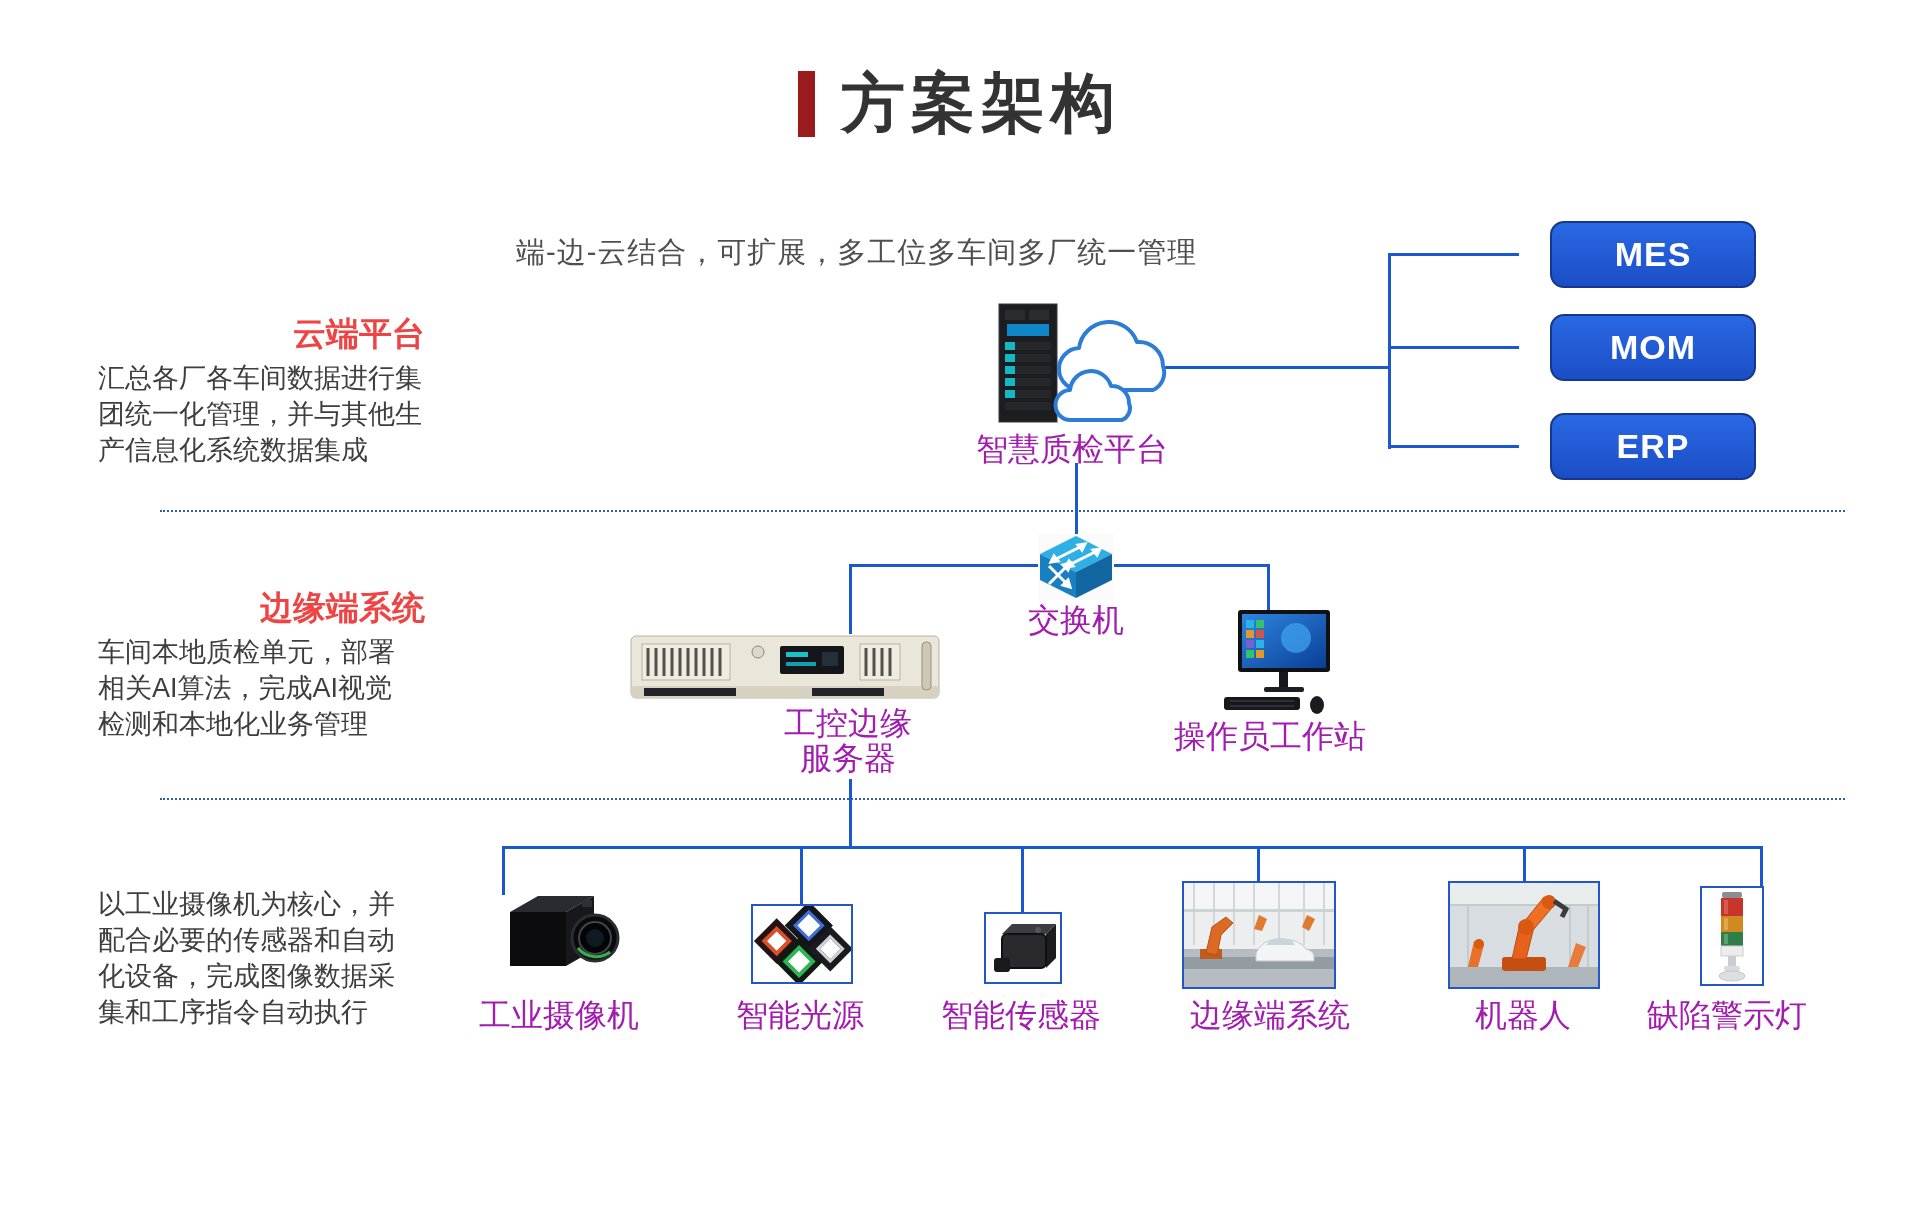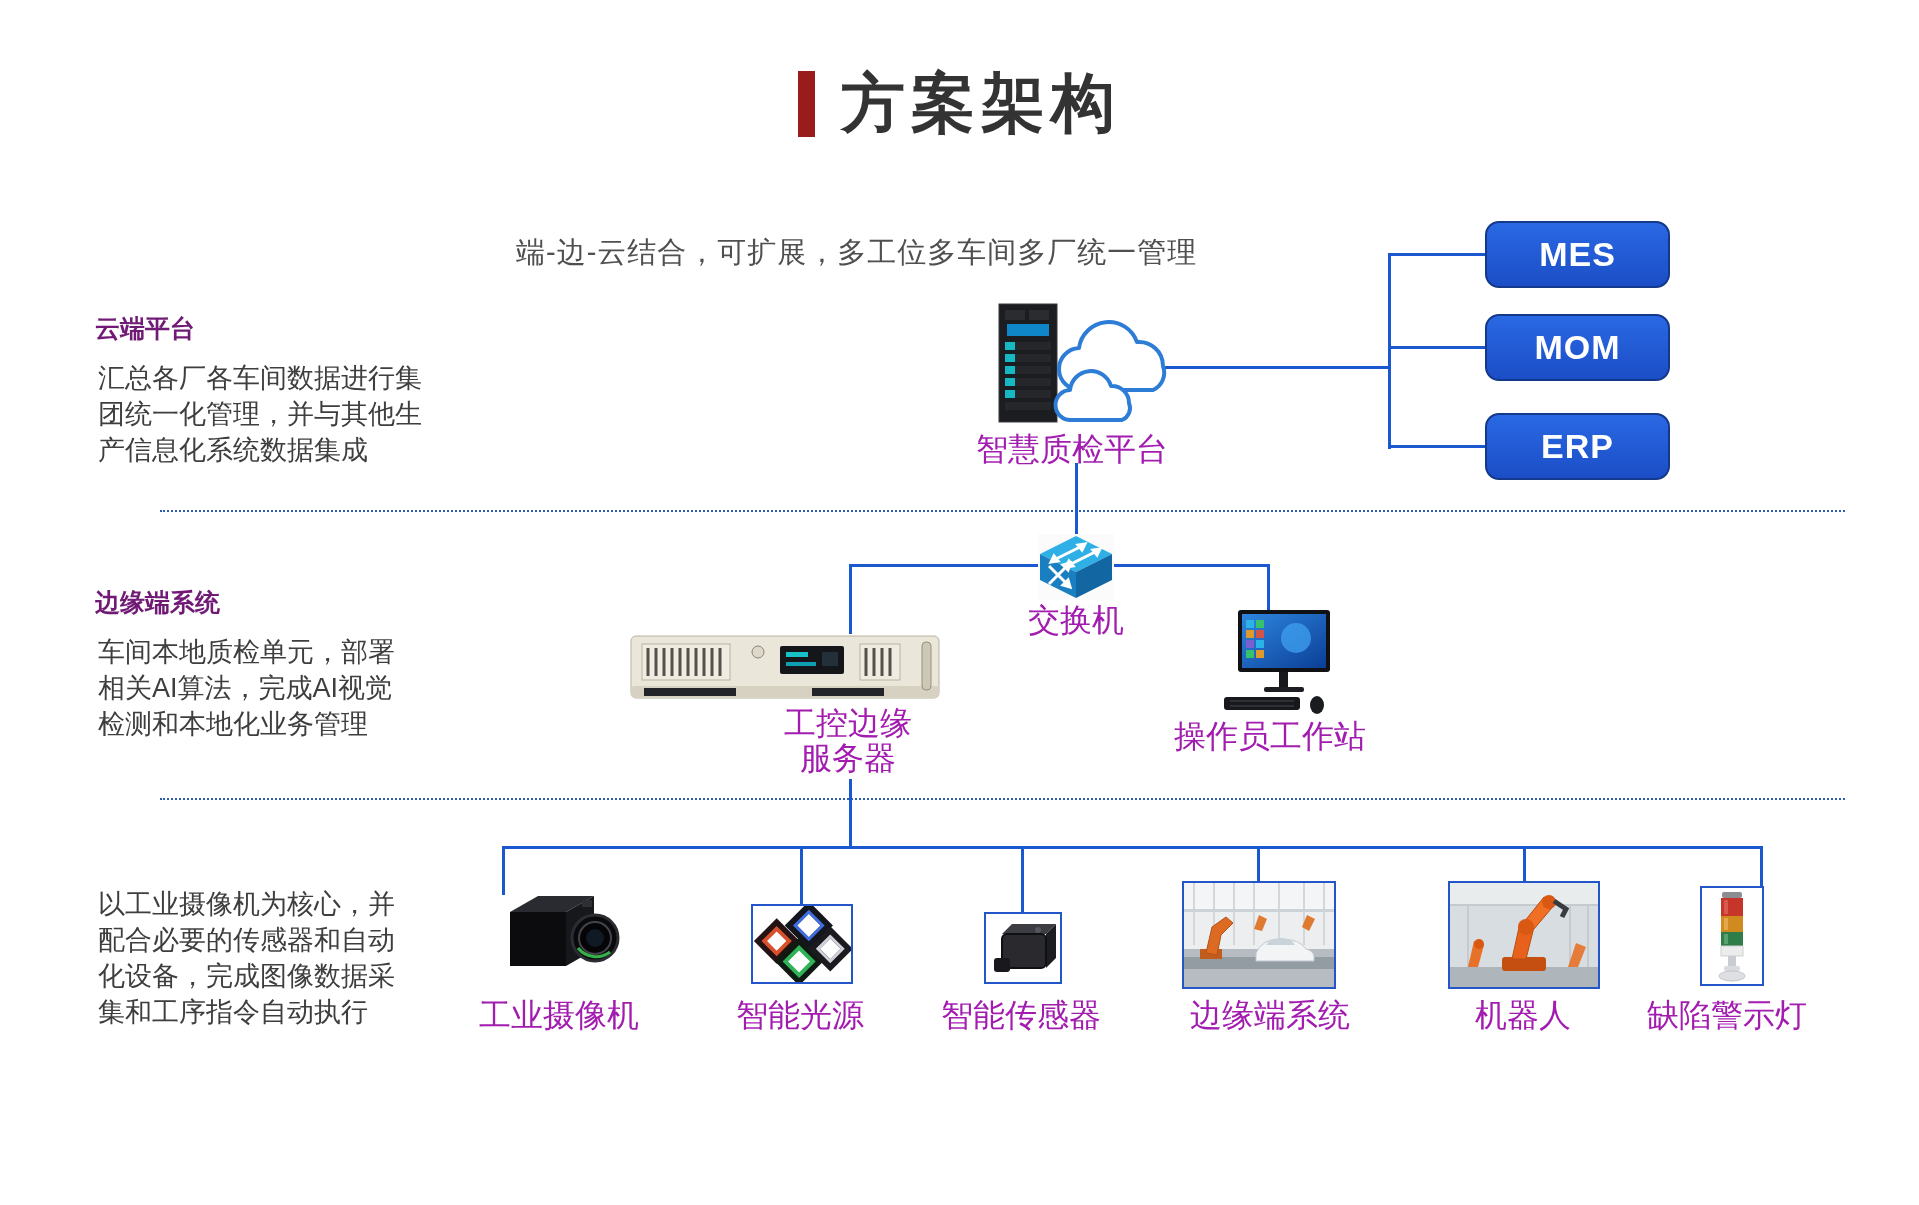--- a/index.html
+++ b/index.html
@@ -2,26 +2,26 @@
 <html><head>
 <meta charset="utf-8">
 <style>
   html,body{margin:0;padding:0;background:#fff;}
   body{font-family:"Liberation Sans","DejaVu Sans",sans-serif;}
   .stage{position:relative;width:1919px;height:1205px;background:#fff;overflow:hidden;}
   .title-row{position:absolute;top:60px;left:0;right:0;display:flex;justify-content:center;align-items:center;gap:26px;}
   .title-bar{width:17px;height:66px;background:#9a1b1c;}
   .page-title{font-size:64px;font-weight:700;color:#333;margin:0;letter-spacing:6px;}
   .subtitle{position:absolute;top:233px;left:516px;font-size:29px;color:#4f4f4f;letter-spacing:1px;}
-  .sec-head{position:absolute;left:95px;width:330px;text-align:left;font-size:25px;font-weight:700;color:#701a75;}
+  .sec-head{position:absolute;left:95px;width:330px;text-align:right;font-size:33px;font-weight:700;color:#ef4444;}
   .sec-desc{position:absolute;left:98px;font-size:27px;line-height:36px;color:#3e3e3e;white-space:pre-line;}
   .dotted{position:absolute;left:160px;width:1685px;height:0;border-top:2px dotted #2c5cb0;}
   .hl{position:absolute;height:3px;background:#1a58d0;}
   .vl{position:absolute;width:3px;background:#1a58d0;}
-  .sys-btn{position:absolute;left:1485px;width:185px;height:67px;border-radius:14px;box-sizing:border-box;
+  .sys-btn{position:absolute;left:1550px;width:206px;height:67px;border-radius:14px;box-sizing:border-box;
            background:linear-gradient(180deg,#2a68e4,#1b4ec6);border:2px solid #14388a;color:#fff;
            display:flex;align-items:center;justify-content:center;font-size:34px;font-weight:600;letter-spacing:1px;}
   .node-label{position:absolute;font-size:32px;color:#a21caf;text-align:center;transform:translateX(-50%);white-space:pre-line;line-height:35px;}
   .illus{position:absolute;}
   .dev-box{position:absolute;border:2px solid #2356c8;background:#fff;box-sizing:border-box;
            display:flex;align-items:center;justify-content:center;}
 </style>
 </head>
 <body>
 

